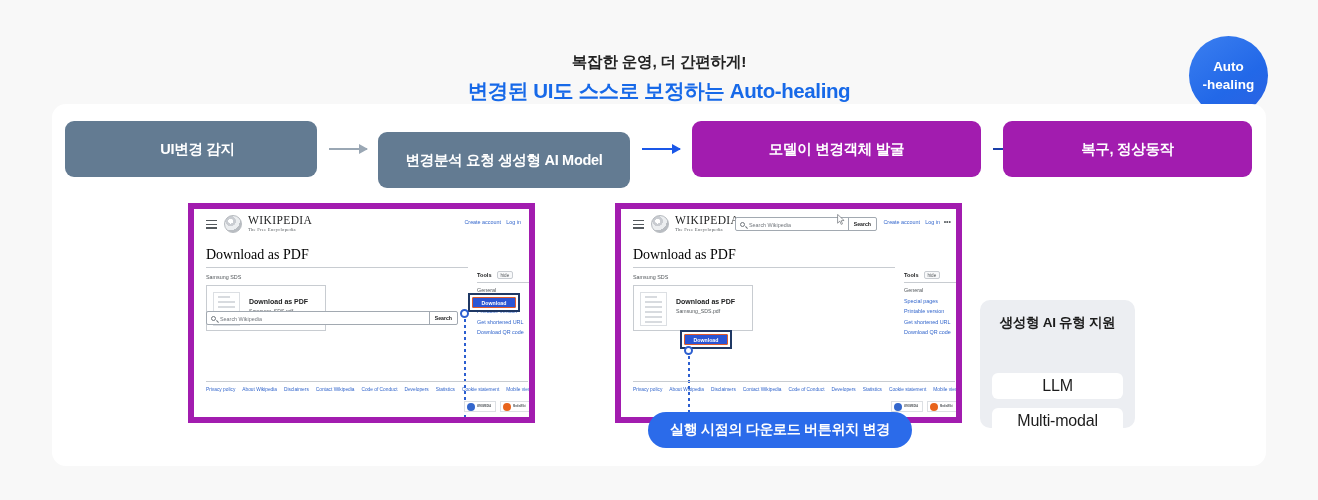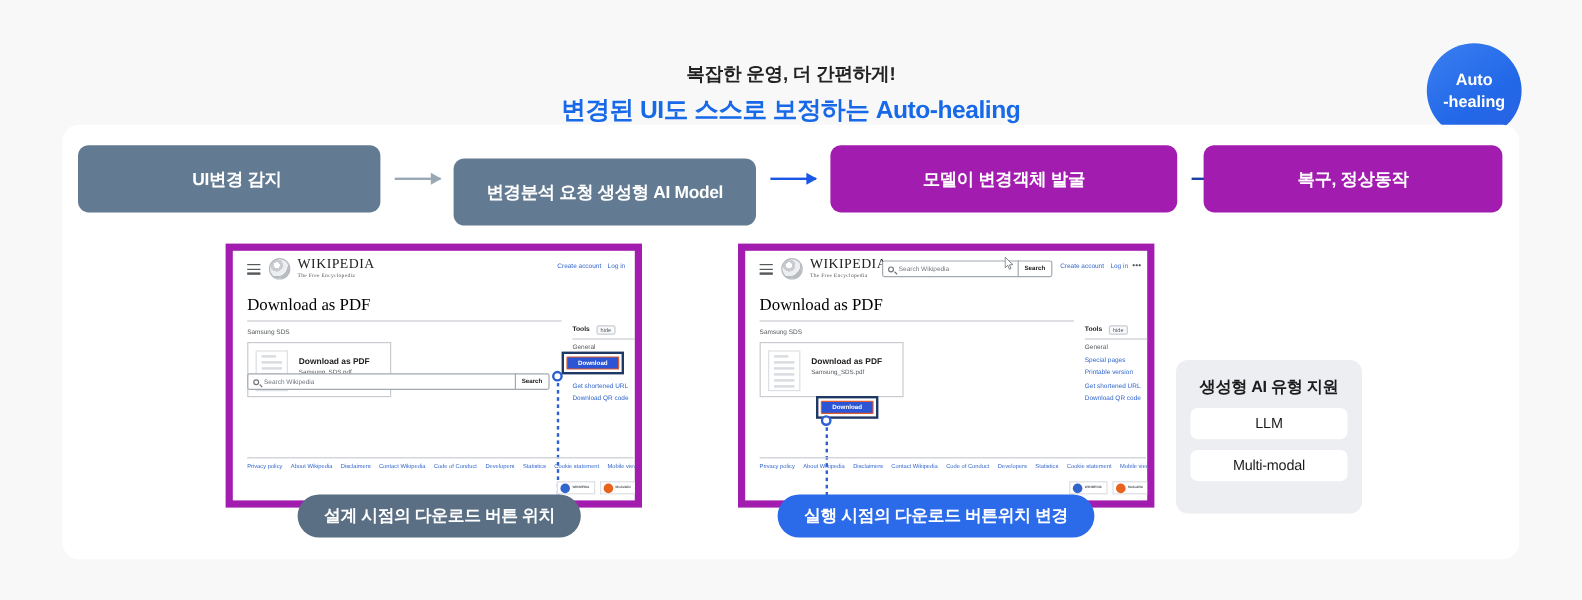--- a/index.html
+++ b/index.html
@@ -190,21 +190,21 @@
     position:absolute; left:928px; top:196px; width:155px; height:128px;
     background:#eceef2; border-radius:10px;
   }
   #info-title {
     position:absolute; left:0; top:14px; width:100%; text-align:center;
     font-size:13.5px; font-weight:700; color:#1c1c1c; letter-spacing:-.3px;
   }
   .info-chip {
     position:absolute; left:12px; width:131px; height:26px; background:#fff;
     border-radius:6px; display:flex; align-items:center; justify-content:center;
-    font-size:12px; color:#1c1c1c; letter-spacing:-.2px;
+    font-size:16px; color:#1c1c1c; letter-spacing:-.2px;margin-top:33px;
   }
   #chip-0 { top:40px; }
   #chip-1 { top:75px; }
 </style>
 </head>
 <body>
 
 <div id="header">
   <div id="headline-sub">복잡한 운영, 더 간편하게!</div>
   <div id="headline-main">변경된 UI도 스스로 보정하는 Auto-healing</div>
@@ -420,23 +420,20 @@
         <span class="b-ic" style="background:#36c;"></span>
         <span class="b-tx">WIKIMEDIA</span>
       </span>
       <span class="wk-badge">
         <span class="b-ic" style="background:#e8641c;"></span>
         <span class="b-tx">MediaWiki</span>
       </span>
     </div>
   </div>
 
-  <div class="pill" id="pill-left">
-    <span>설계 시점의 다운로드 버튼 위치</span>
-  </div>
   <div class="pill" id="pill-right">
     <span>실행 시점의 다운로드 버튼위치 변경</span>
   </div>
 
   <div id="info-box">
     <div id="info-title">생성형 AI 유형 지원</div>
     <div class="info-chip" id="chip-0">LLM</div>
     <div class="info-chip" id="chip-1">Multi-modal</div>
   </div>
 

